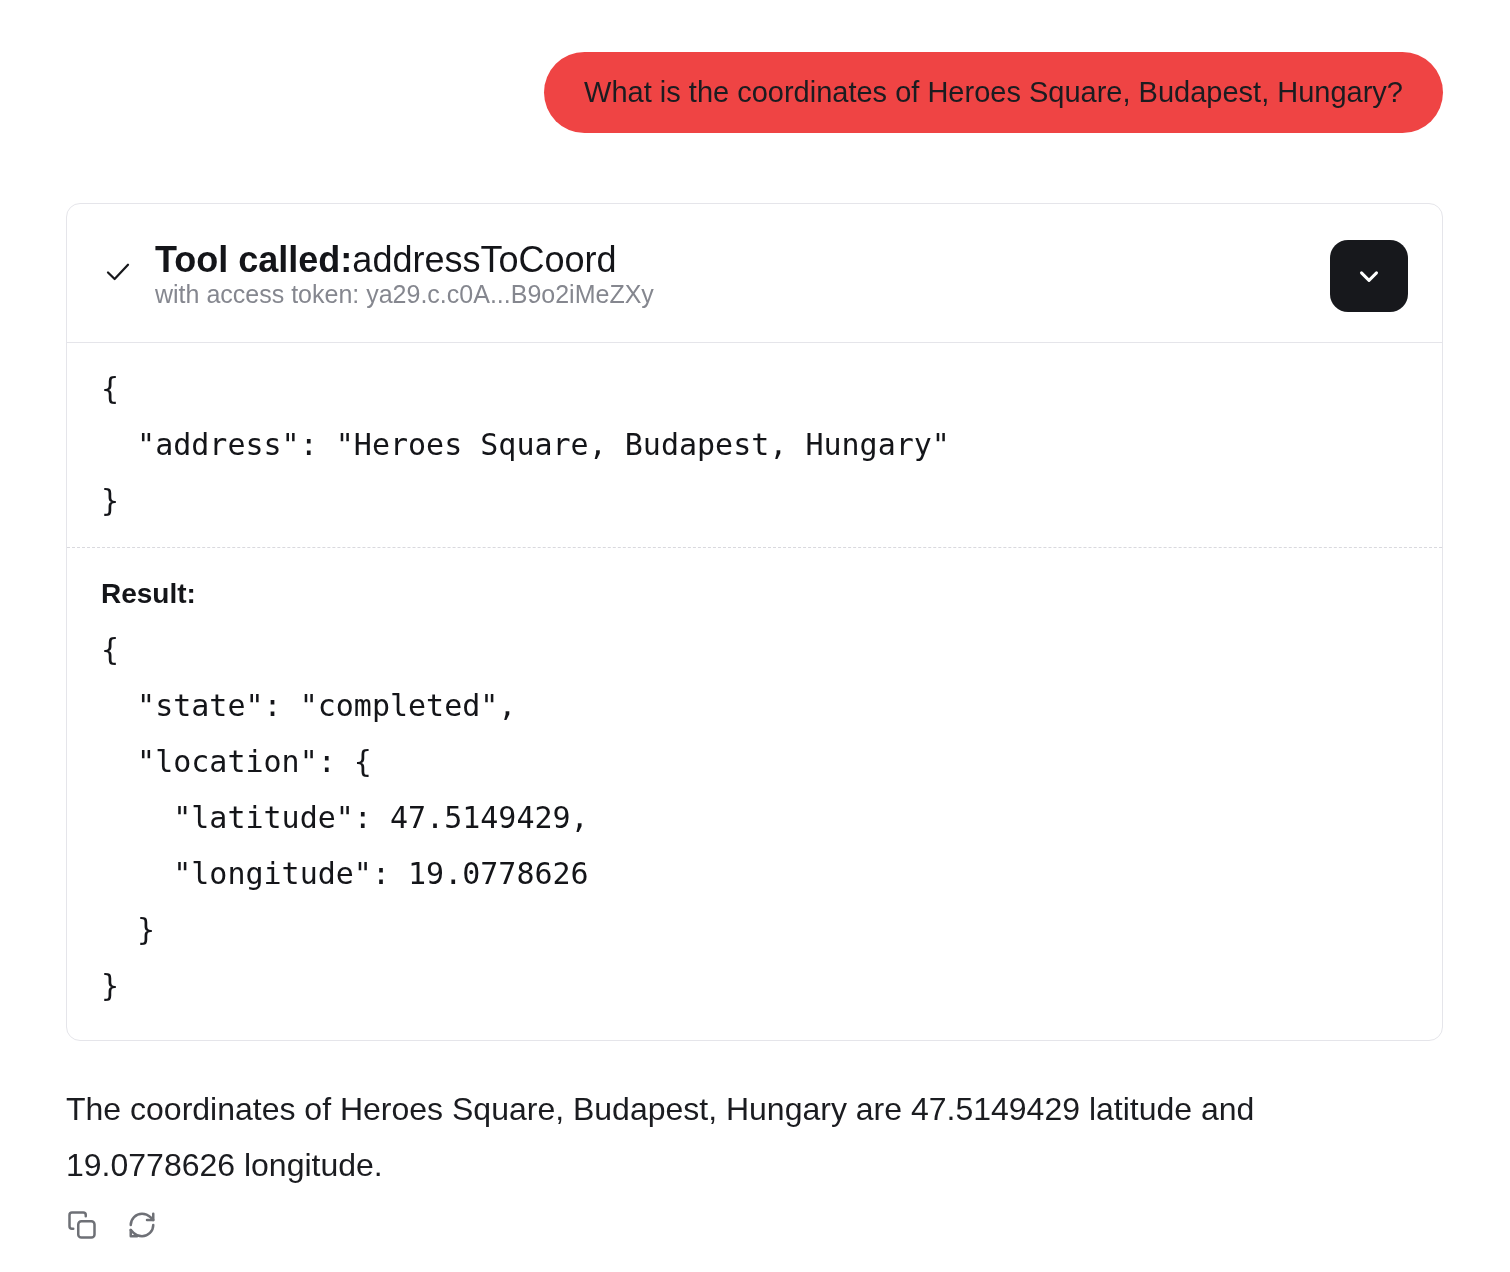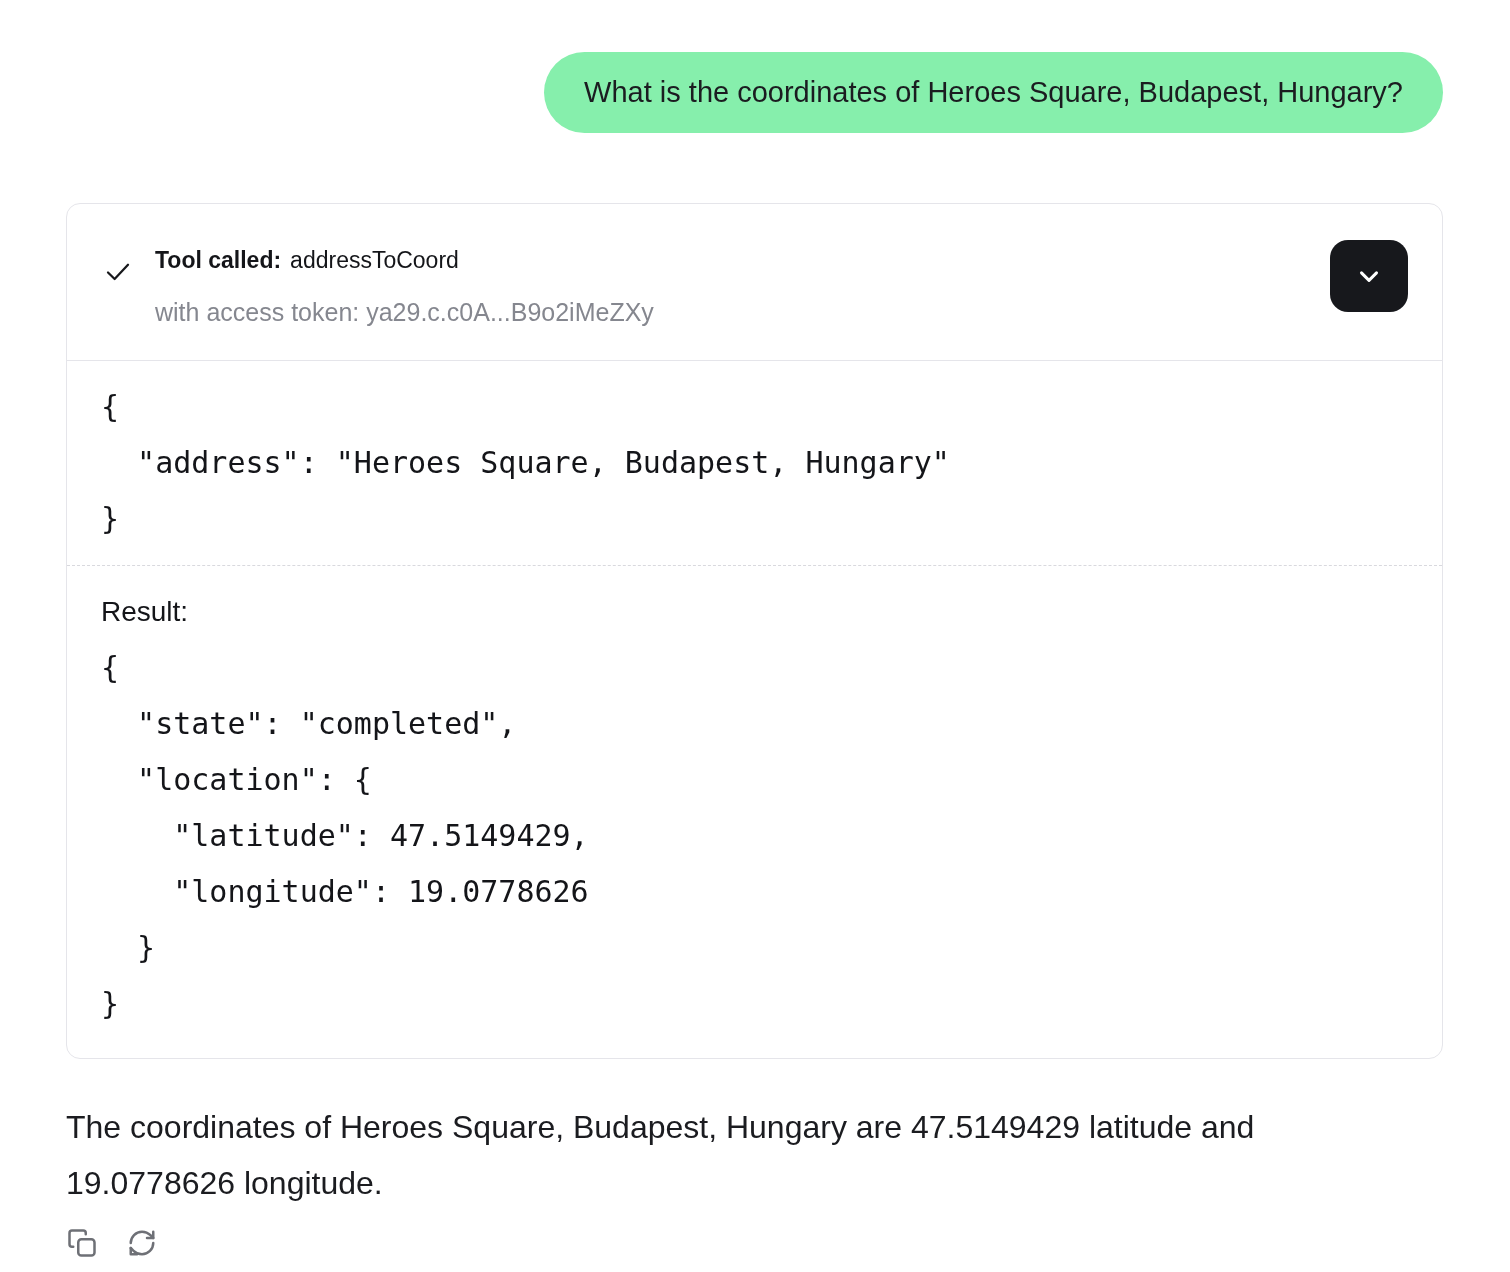--- a/index.html
+++ b/index.html
@@ -9,21 +9,21 @@
     height: 1272px;
     font-family: "Liberation Sans", sans-serif;
     color: #17181c;
     overflow: hidden;
   }
   .page { padding: 52px 67px 0 66px; }
 
   
   .user-row { display: flex; justify-content: flex-end; }
   .user-bubble {
-    background: #86efac;
+    background: #ef4444;
     border-radius: 41px;
     padding: 22px 40px;
     font-size: 29px;
     line-height: 37px;
     color: #1b1c20;
     max-width: 1100px;
   }
 
   
   .tool-card {
@@ -34,23 +34,23 @@
   }
   .tool-header {
     position: relative;
     display: flex;
     align-items: flex-start;
     padding: 38px 130px 32px 36px;
   }
   .check-wrap { width: 30px; height: 30px; margin-top: 14px; margin-right: 22px; flex: none; color: #17181c; }
   .check-wrap svg { width: 30px; height: 30px; display: block; }
   .header-text { min-width: 0; }
-  .header-title { display: flex; gap: 9px; font-size: 23px; line-height: 36px; color: #141519; text-align: right; }
+  .header-title { display: flex; font-size: 36px; line-height: 36px; color: #141519; text-align: right; }
   .header-title .bold { font-weight: 700; }
-  .header-subtitle { margin-top: 18px; font-size: 25px; line-height: 32px; color: #85878f; text-align: center; }
+  .header-subtitle { margin-top: 0; font-size: 25px; line-height: 32px; color: #85878f; text-align: center; }
   .collapse-btn {
     position: absolute;
     top: 36px; right: 34px;
     width: 78px; height: 72px;
     border: none;
     border-radius: 18px;
     background: #17181c;
     display: flex; align-items: center; justify-content: center;
     cursor: pointer;
     padding: 0;
@@ -60,21 +60,21 @@
   .code-section { border-top: 1px solid #e5e5ea; padding: 18px 34px; }
   pre.code {
     margin: 0;
     font-family: "DejaVu Sans Mono", monospace;
     font-size: 30px;
     line-height: 56px;
     white-space: pre;
     color: #141519;
   }
   .result-section { border-top: 1px dashed #d9d9de; padding: 18px 34px 26px 34px; }
-  .result-label { font-size: 28px; font-weight: 400; line-height: 56px; color: #141519; }
+  .result-label { font-size: 28px; font-weight: 700; line-height: 56px; color: #141519; }
 
   
   .assistant-text {
     margin-top: 40px;
     font-size: 32px;
     line-height: 56px;
     color: #1b1c20;
     max-width: 1320px;
   }
 

